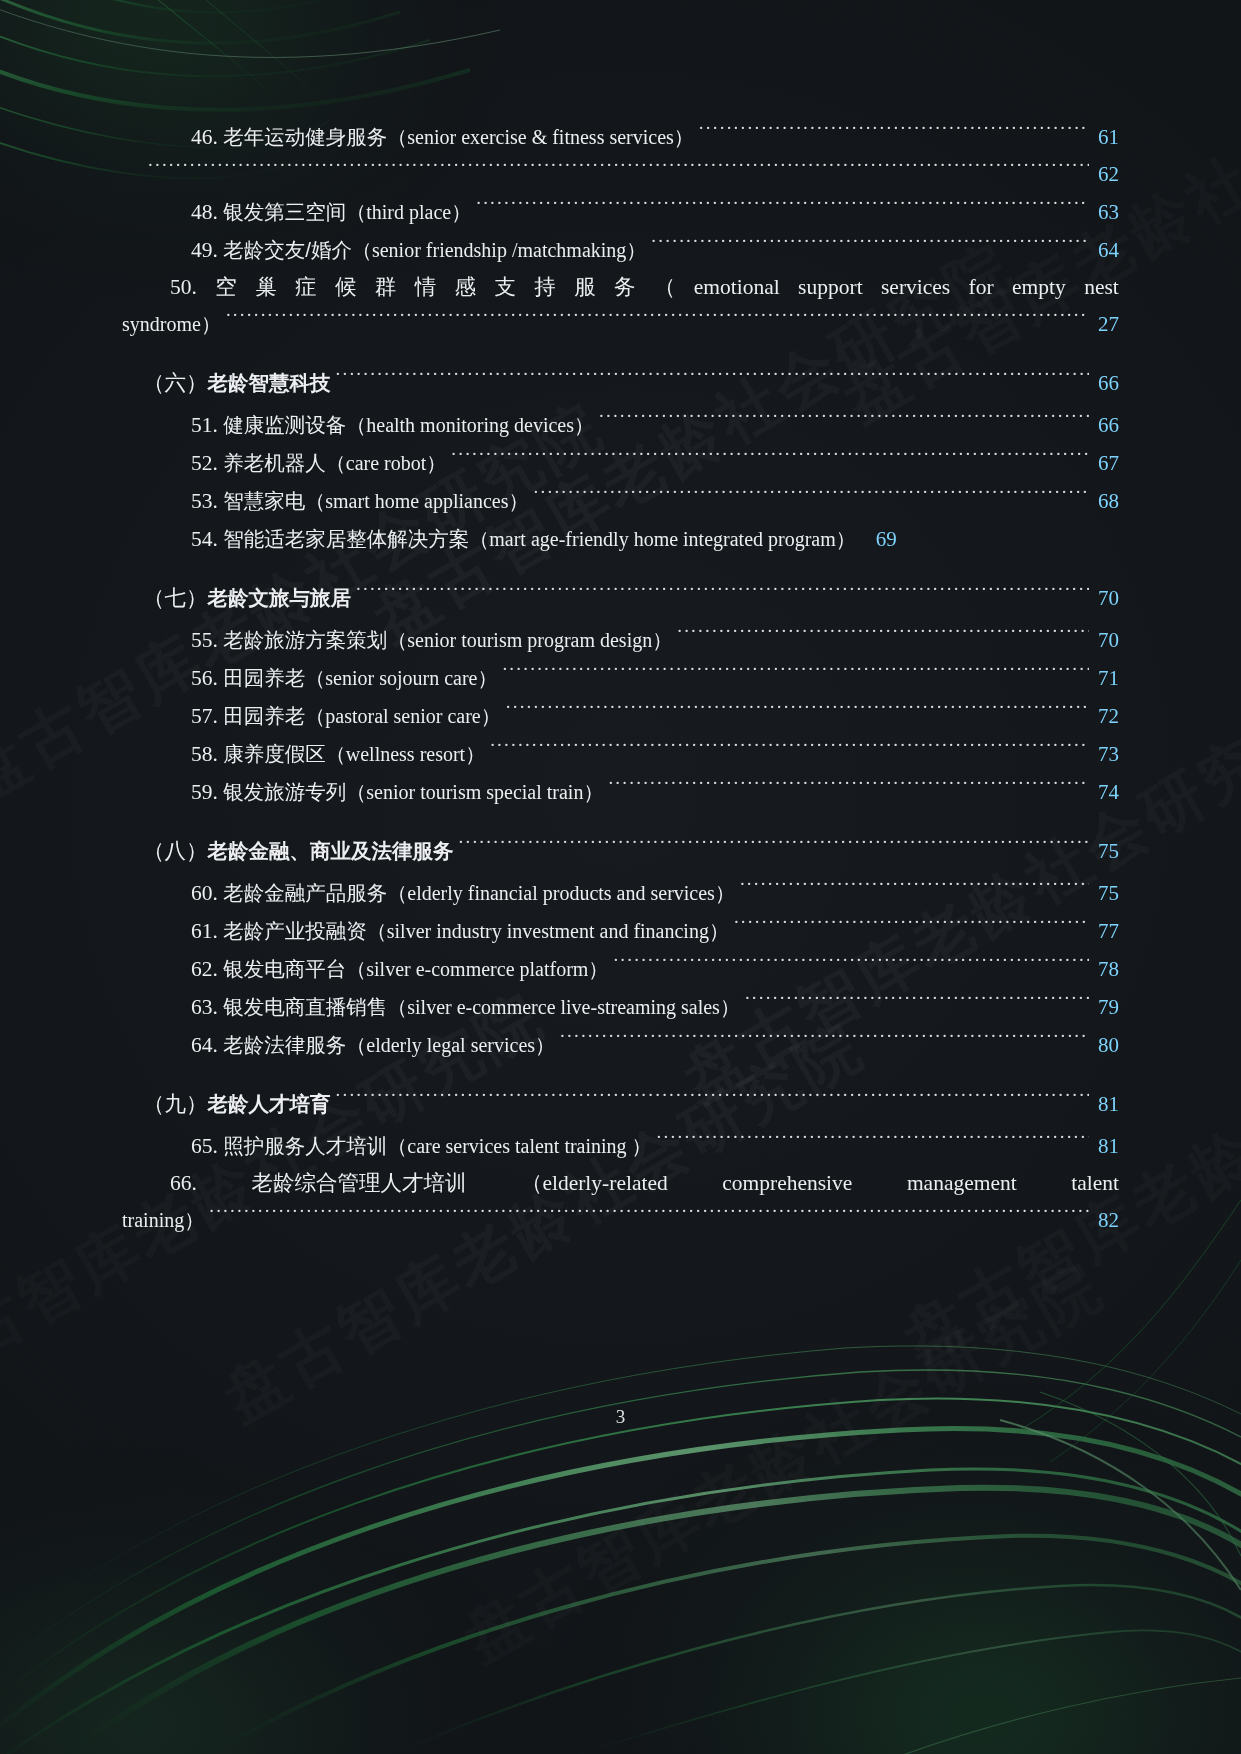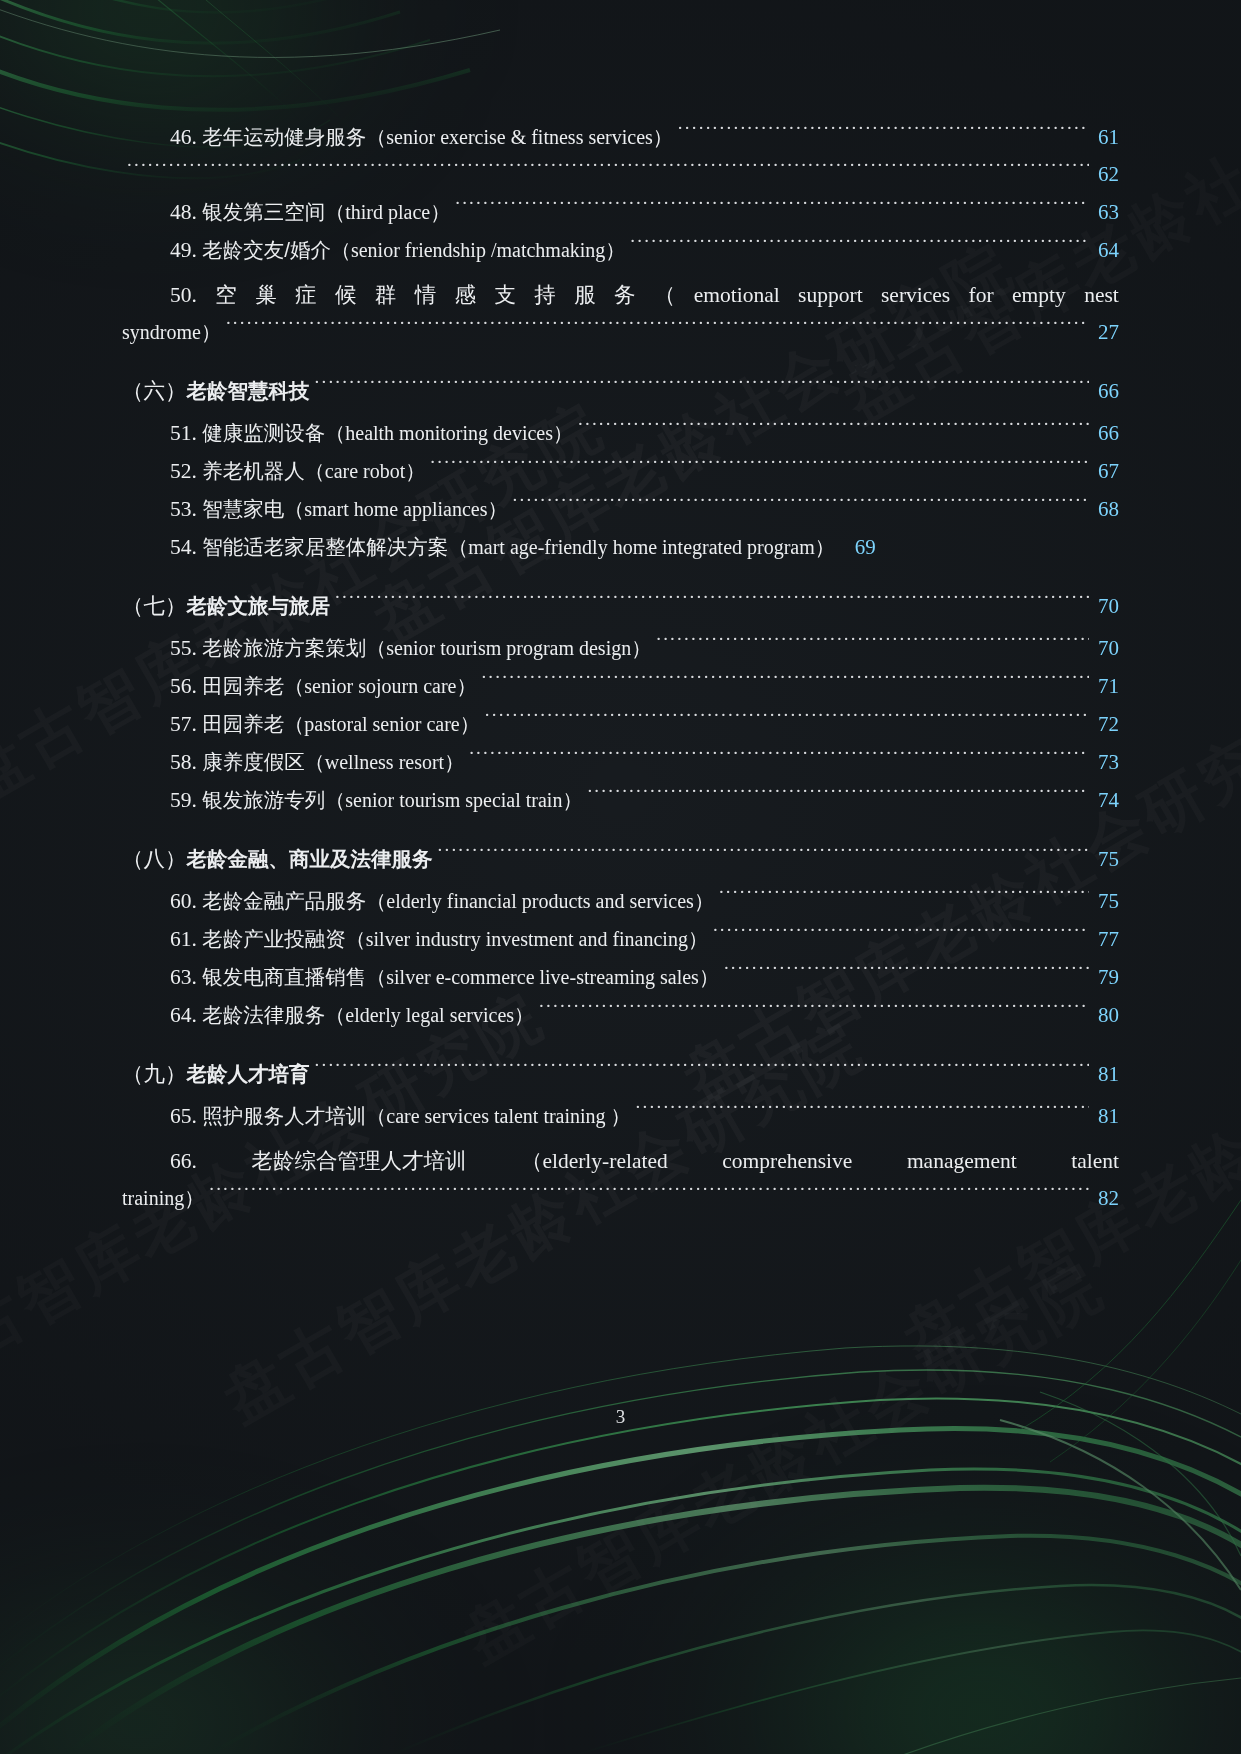--- a/index.html
+++ b/index.html
@@ -61,20 +61,21 @@
   }
   .toc { position: relative; }
 
   .row {
     display: flex;
     align-items: baseline;
     font-size: 21.5px;
     line-height: 37px;
     color: #eceef0;
     white-space: nowrap;
+    margin-left: 21px;
   }
   .row.sec { margin-top: 21px; margin-bottom: 4px; }
   .row.sec .label { padding-left: 0; }
 
   .label { flex: 0 0 auto; }
   .label .num { font-family: "Liberation Serif", serif; }
   .label .cn  { font-family: "Liberation Sans", sans-serif; font-size: 20.5px; }
   .row.sec .label .cn { font-family: "Liberation Sans", sans-serif; font-weight: 700; font-size: 20.5px; }
   .label .en  { font-family: "Liberation Serif", serif; font-size: 20px; }
 
@@ -107,21 +108,20 @@
   
   .wrapline {
     font-size: 21.5px;
     line-height: 37px;
     color: #eceef0;
   }
   .wrapline .first {
     display: flex;
     padding-left: 48px;
     text-align: justify;
-    margin-top: 8px;
   }
   .wrapline .first .spread {
     flex: 1 1 auto;
     display: flex;
     justify-content: space-between;
   }
   .wrapline .second {
     display: flex;
     align-items: baseline;
     padding-left: 0;
@@ -328,20 +328,25 @@
         <span class="label indent"><span class="num">60. </span><span class="cn">老龄金融产品服务</span><span class="en">（elderly financial products and services）</span></span>
         <span class="dots"></span>
         <span class="pno">75</span>
       </div>
       <div class="row">
         <span class="label indent"><span class="num">61. </span><span class="cn">老龄产业投融资</span><span class="en">（silver industry investment and financing）</span></span>
         <span class="dots"></span>
         <span class="pno">77</span>
       </div>
       <div class="row">
+        <span class="label indent"><span class="num">62. </span><span class="cn">银发电商平台</span><span class="en">（silver e-commerce platform）</span></span>
+        <span class="dots"></span>
+        <span class="pno">78</span>
+      </div>
+      <div class="row">
         <span class="label indent"><span class="num">63. </span><span class="cn">银发电商直播销售</span><span class="en">（silver e-commerce live-streaming sales）</span></span>
         <span class="dots"></span>
         <span class="pno">79</span>
       </div>
       <div class="row">
         <span class="label indent"><span class="num">64. </span><span class="cn">老龄法律服务</span><span class="en">（elderly legal services）</span></span>
         <span class="dots"></span>
         <span class="pno">80</span>
       </div>
       <div class="row sec">

